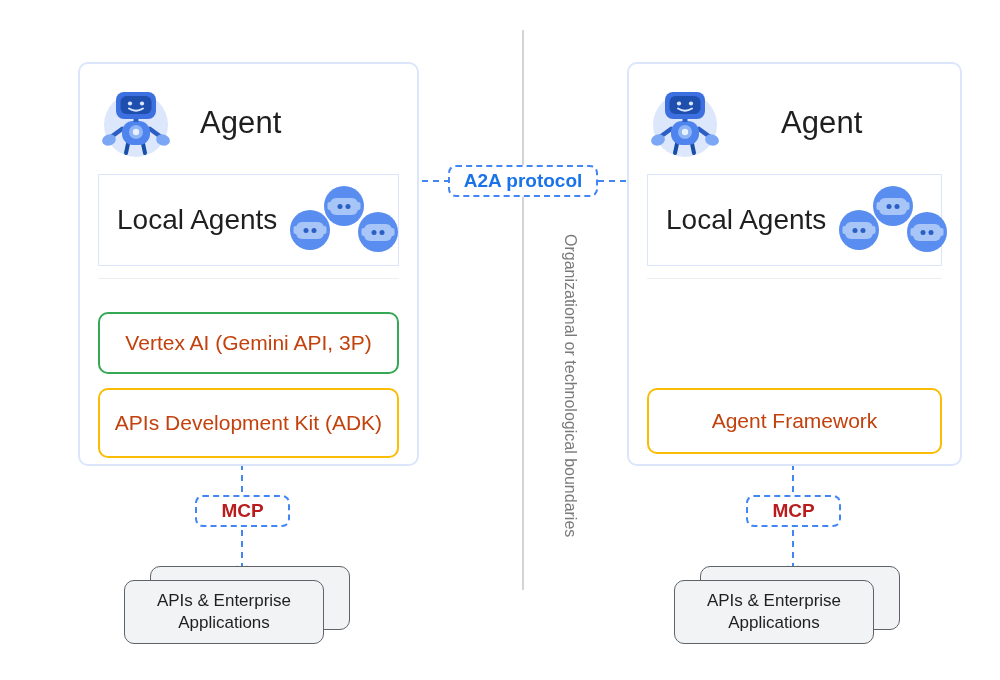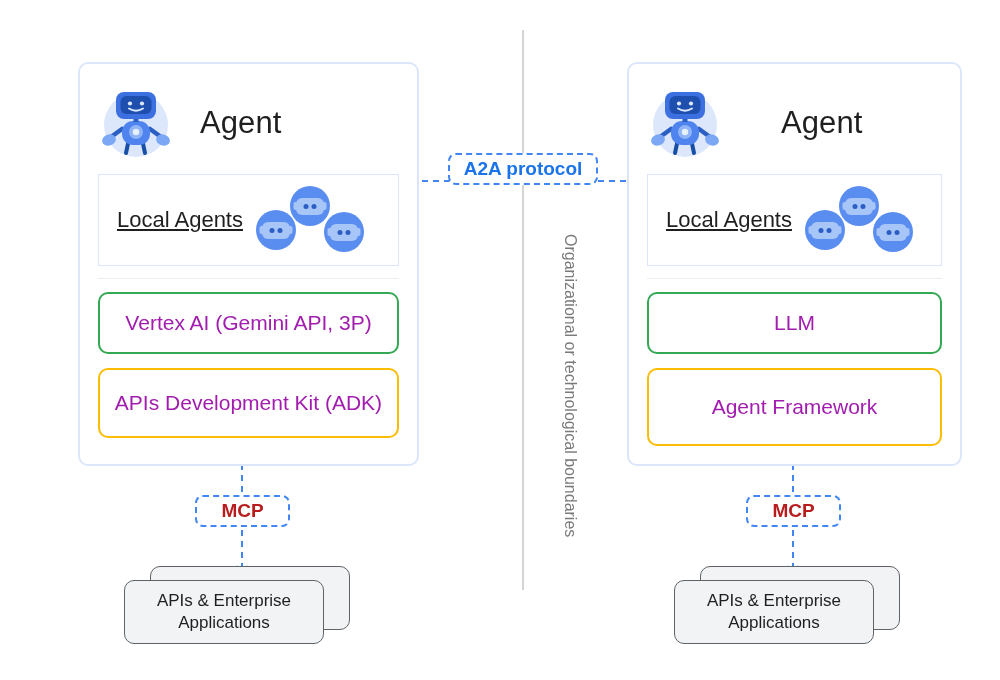--- a/index.html
+++ b/index.html
@@ -62,25 +62,24 @@
     left: 18px;
     right: 18px;
     top: 110px;
     height: 92px;
     border: 1.5px solid #dbe5fb;
     background: #ffffff;
     display: flex;
     align-items: center;
   }
   .local-agents-label {
-    font-size: 22px;
+    font-size: 28px;
     color: #1f1f1f;
     margin-left: 18px;
     white-space: nowrap;
-    text-decoration: underline;
   }
   .mini-cluster {
     position: relative;
     width: 120px;
     height: 74px;
     margin-left: 10px;
     flex: 0 0 120px;
   }
   .mini-bot {
     position: absolute;
@@ -107,33 +106,34 @@
     box-sizing: border-box;
     left: 18px;
     right: 18px;
     border-radius: 10px;
     background: #ffffff;
     display: flex;
     align-items: center;
     justify-content: center;
     text-align: center;
     font-size: 21px;
-    color: #a21caf;
+    color: #c2410c;
     line-height: 1.25;
     padding: 0 10px;
+    margin-top: 20px;
   }
   .tech-box.green  { border: 2.5px solid #34a853; top: 228px; height: 62px; }
   .tech-box.amber  { border: 2.5px solid #fbbc04; top: 304px; height: 70px; }
-  #panel-right .tech-box.amber { top: 304px; height: 78px; }
+  #panel-right .tech-box.amber { top: 304px; height: 66px; }
 
   
   .a2a-wrap {
     position: absolute;
     left: 396px;
-    top: 153px;
+    top: 165px;
     width: 254px;
     height: 38px;
   }
   .a2a-badge {
     position: absolute;
     left: 52px;
     top: 0px;
     width: 150px;
     height: 32px;
     box-sizing: border-box;
@@ -389,21 +389,20 @@
             <rect x="33.5" y="17" width="4" height="8" rx="2" fill="#a8c5f8"></rect>
             <circle cx="17" cy="21.5" r="2.5" fill="#2b5fc4"></circle>
             <circle cx="25" cy="21.5" r="2.5" fill="#2b5fc4"></circle>
           </svg>
         </div>
       </div>
     </div>
 
     <div class="panel-divider"></div>
 
-    <div class="tech-box green">LLM</div>
     <div class="tech-box amber">Agent Framework</div>
   </div>
 
   <div class="a2a-wrap">
     <div class="a2a-badge">A2A protocol</div>
   </div>
 
   <div id="mcp-left" class="mcp-badge">MCP</div>
   <div id="mcp-right" class="mcp-badge">MCP</div>
 

